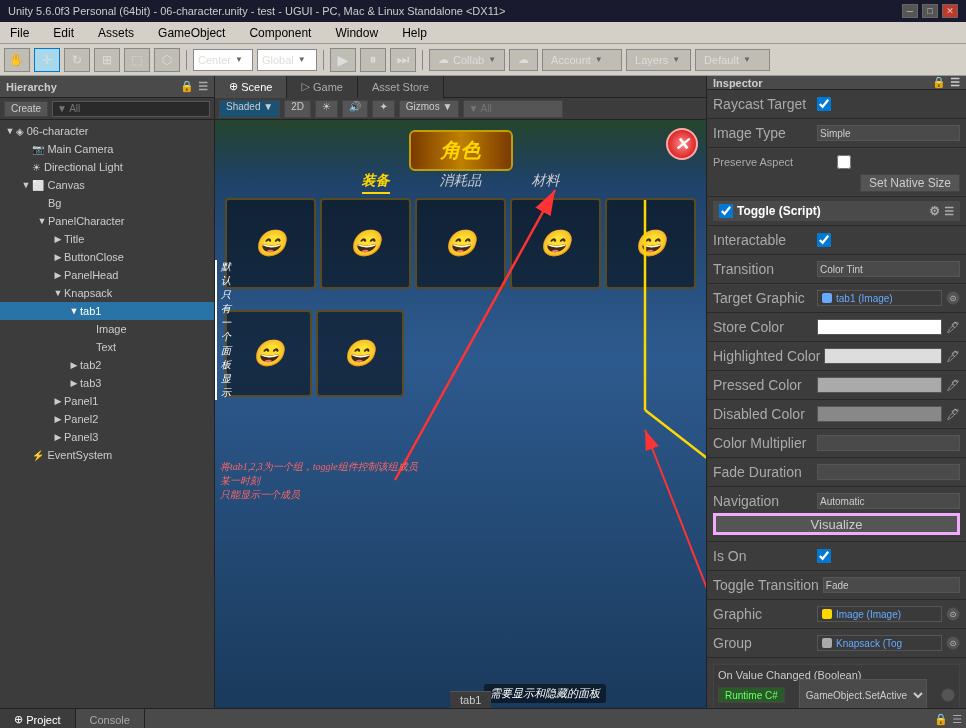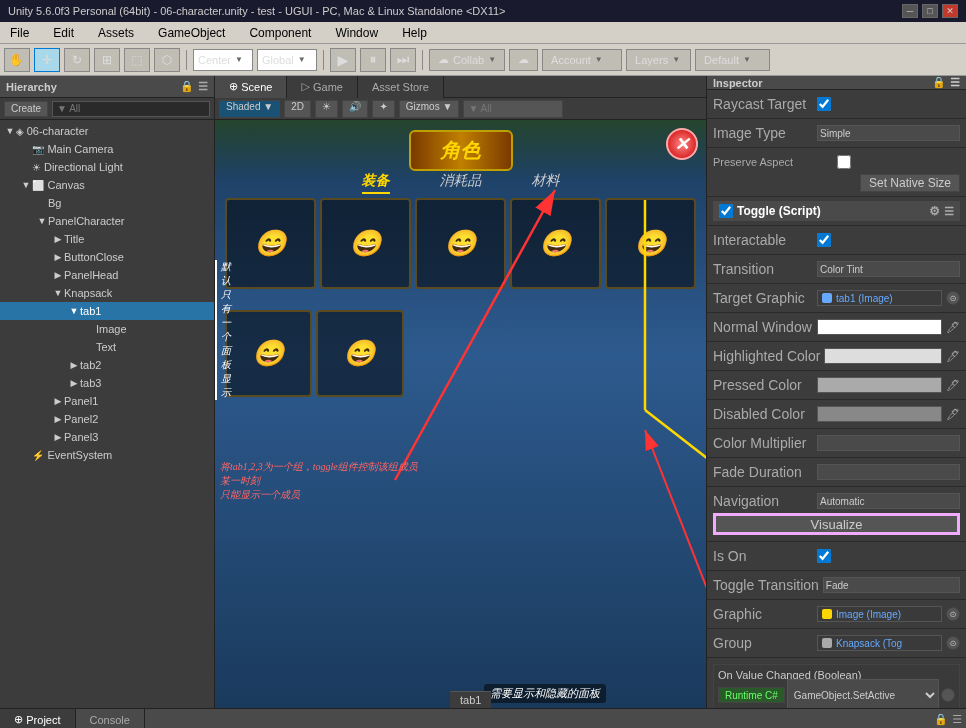--- a/index.html
+++ b/index.html
@@ -70,21 +70,21 @@
     .insp-dropdown { flex: 1; height: 16px; background: #4a4a4a; border: 1px solid #555; color: #ccc; font-size: 10px; padding: 0 2px; cursor: pointer; appearance: none; }
     .insp-btn { height: 18px; background: #555; border: 1px solid #444; color: #ccc; font-size: 12px; padding: 0 8px; cursor: pointer; }
     .insp-color { flex: 1; height: 16px; background: #fff; border: 1px solid #555; cursor: pointer; }
     .insp-title { background: #4a4a4a; padding: 3px 6px; font-size: 12px; font-weight: bold; color: #fff; display: flex; align-items: center; gap: 4px; }
     .insp-title-checkbox { width: 14px; height: 14px; accent-color: #0078d4; }
     .insp-object-field { flex: 1; height: 16px; background: #3a3a3a; border: 1px solid #555; color: #6af; font-size: 10px; padding: 0 4px; display: flex; align-items: center; gap: 4px; overflow: hidden; }
     .insp-circle-btn { width: 14px; height: 14px; border-radius: 50%; background: #555; border: 1px solid #444; cursor: pointer; display: flex; align-items: center; justify-content: center; font-size: 8px; color: #ccc; }
     .visualize-btn { width: 100%; height: 22px; background: #555; border: 3px solid #f0abfc; color: #ccc; font-size: 13px; cursor: pointer; margin: 2px 0; }
     .on-value-section { background: #3a3a3a; border: 1px solid #444; padding: 4px; margin: 2px 0; }
     .on-value-title { font-size: 11px; color: #ccc; margin-bottom: 4px; }
-    .runtime-row { display: flex; align-items: center; height: 20px; gap: 2px; }
+    .runtime-row { display: flex; align-items: center; height: 20px; gap: 14px; }
     .runtime-btn { height: 16px; background: #2a5a2a; border: 1px solid #444; color: #6f6; font-size: 10px; padding: 0 6px; cursor: pointer; }
     .runtime-dropdown { flex: 1; height: 32px; background: #4a4a4a; border: 1px solid #555; color: #ccc; font-size: 10px; padding: 0 2px; cursor: pointer; }
     .runtime-circle { width: 14px; height: 14px; border-radius: 50%; background: #555; border: 1px solid #444; }
     .panel-row { display: flex; align-items: center; height: 18px; gap: 4px; padding: 0 2px; }
 
     
     #bottom { height: 240px; background: #3c3c3c; border-top: 1px solid #222; display: flex; flex-direction: column; }
     #bottom-tabs { background: #4a4a4a; height: 22px; display: flex; align-items: center; border-bottom: 1px solid #222; }
     .bottom-tab { height: 22px; padding: 0 14px; display: flex; align-items: center; font-size: 11px; cursor: pointer; border-right: 1px solid #222; }
     .bottom-tab.active { background: #3c3c3c; color: #fff; }
@@ -427,21 +427,21 @@
         <div class="insp-object-field">
           <span style="width:10px;height:10px;background:#6af;border-radius:2px;"></span>
           <span>tab1 (Image)</span>
         </div>
         <div class="insp-circle-btn">⊙</div>
       </div>
     </div>
 
     <div class="insp-section">
       <div class="insp-row">
-        <span class="insp-label">Normal Window</span>
+        <span class="insp-label">Store Color</span>
         <div class="insp-color" style="background:#ffffff;"></div>
         <span style="font-size:11px;cursor:pointer;color:#aaa;">🖊</span>
       </div>
     </div>
 
     <div class="insp-section">
       <div class="insp-row">
         <span class="insp-label">Highlighted Color</span>
         <div class="insp-color" style="background:#dddddd;"></div>
         <span style="font-size:11px;cursor:pointer;color:#aaa;">🖊</span>

